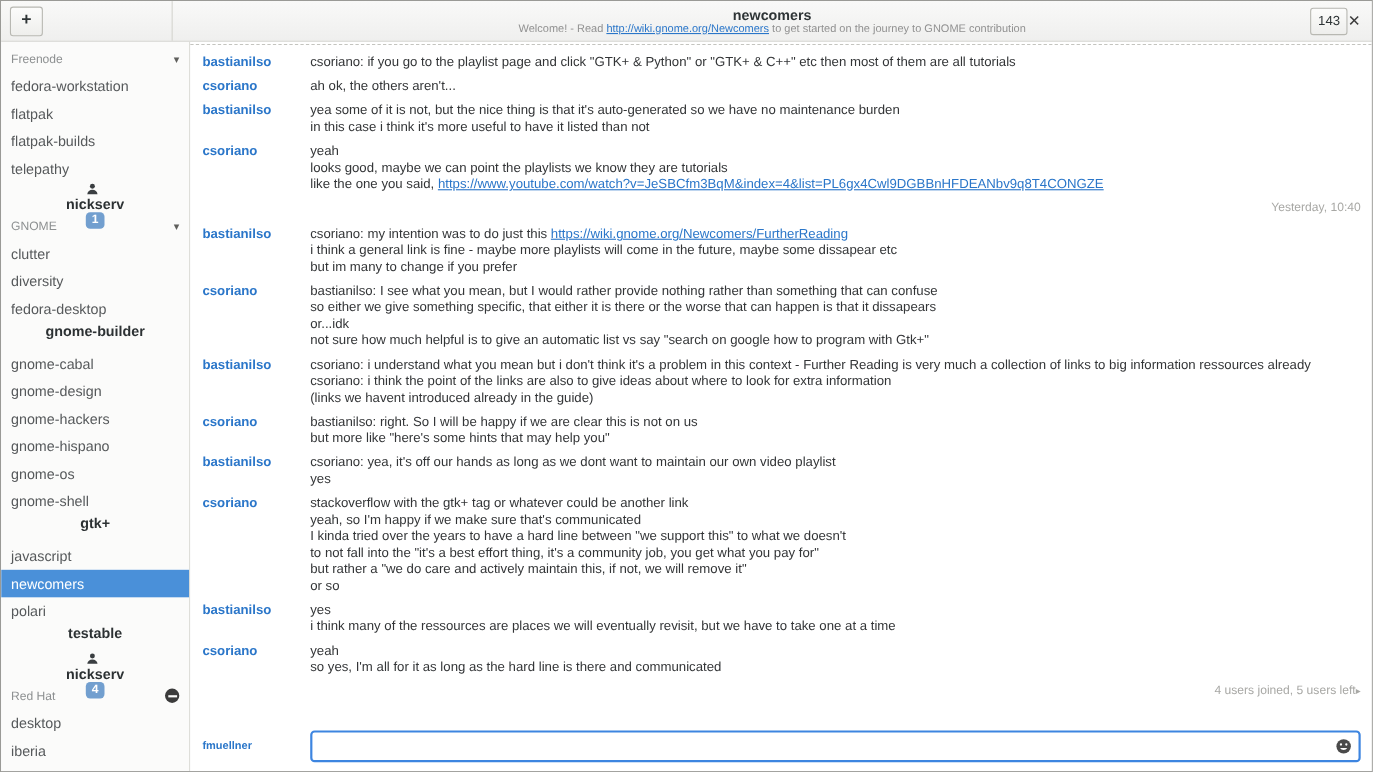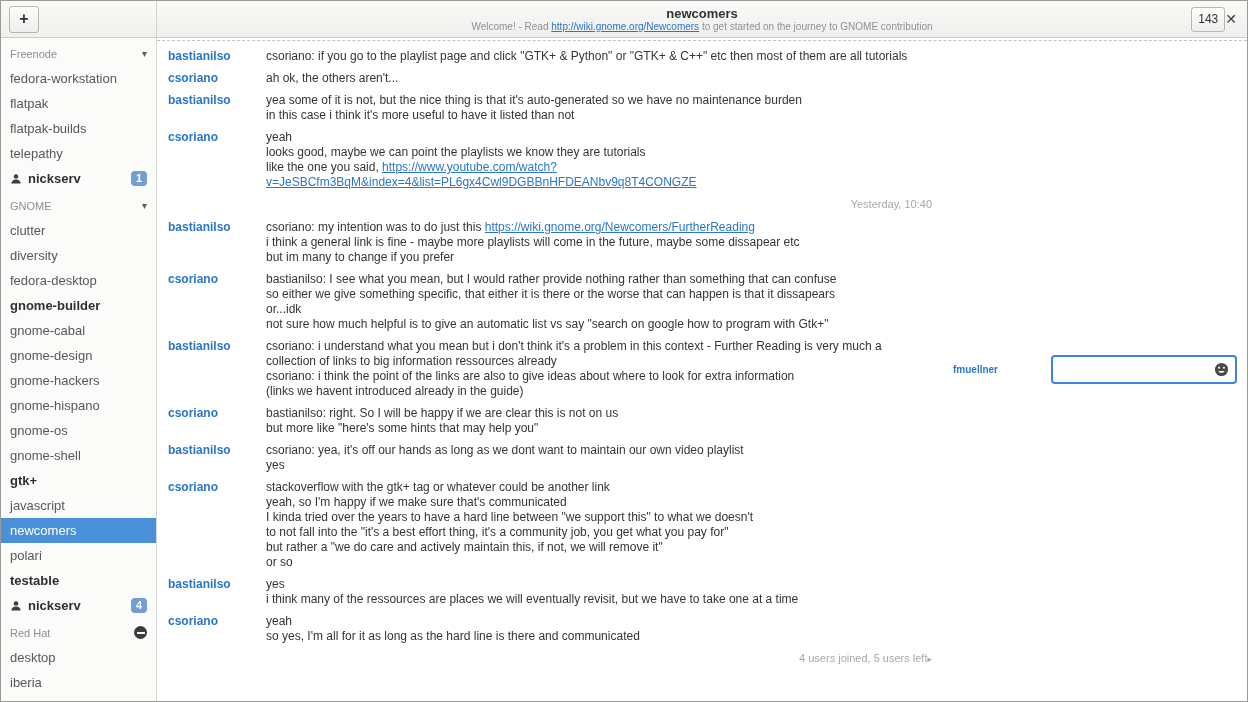--- a/index.html
+++ b/index.html
@@ -36,46 +36,46 @@
   .hb-right { position:absolute; right:10px; top:0; height:100%;
               display:flex; align-items:center; }
   .count-btn { min-width:34px; height:25px; font-size:12px; padding:0 6px; }
   .close-x { font-size:14px; color:#3d3d3d; line-height:14px; }
 
   
   .content { flex:1; display:flex; min-height:0; }
 
   
   .sidebar {
-    width:156px; flex:none; background:#fbfbfa;
+    width:172px; flex:none; background:#fbfbfa;
     border-right:1px solid #d6d6d2; padding-top:3px;
     position:relative; overflow:hidden;
   }
   .srow { height:25px; display:flex; align-items:center; padding:0 9px;
           font-size:13px; color:#56595b; }
   .srow.server { font-size:11px; color:#8d9091; margin-top:2px; }
   .srow.server:first-child { margin-top:0; }
   .srow .grow { flex:1; }
-  .srow.bold { color:#2c3133; font-weight:bold; }
+  .srow.bold { color:#2c3133; font-weight:bold;flex-direction:column; }
   .srow.selected { background:#4a90d9; color:#ffffff; }
   .chev { font-size:10px; color:#5f5f5c; }
   .badge {
     background:#729fcf; color:#fff; font-size:11px; font-weight:bold;
     border-radius:4px; padding:1px 5px; line-height:13px;
   }
   .person-ico { width:12px; height:12px; margin-right:6px; flex:none; fill:#3a3e41; }
   .busy-ico { width:13px; height:13px; border-radius:50%; background:#3b3b3b;
               position:relative; flex:none; }
   .busy-ico::after { content:""; position:absolute; left:2.5px; right:2.5px;
                      top:5.5px; height:2px; background:#fbfbfa; }
   .sidebar-undershoot { position:absolute; bottom:1px; left:0; right:0;
     border-bottom:1px dashed #b6b6b0; }
 
   
-  .chat { flex:1; display:flex; min-width:0;
+  .chat { flex:1; display:flex; flex-direction:column; min-width:0;
           background:#fff; position:relative; }
   .chat-undershoot { position:absolute; top:2px; left:0; right:0;
     border-top:1px dashed #c4c4bf; }
   .messages { flex:1; padding:11px 10px 0 0; overflow:hidden; }
   .msg { display:flex; margin-bottom:7px; }
   .nick-col { width:109px; flex:none; padding-left:11px;
               color:#2a76c9; font-weight:bold; font-size:12px; line-height:15px; }
   .body-col { flex:1; font-size:12px; line-height:15px; color:#333537;
               word-wrap:break-word; }
   .msg-link { color:#2a76c9; text-decoration:underline; }

